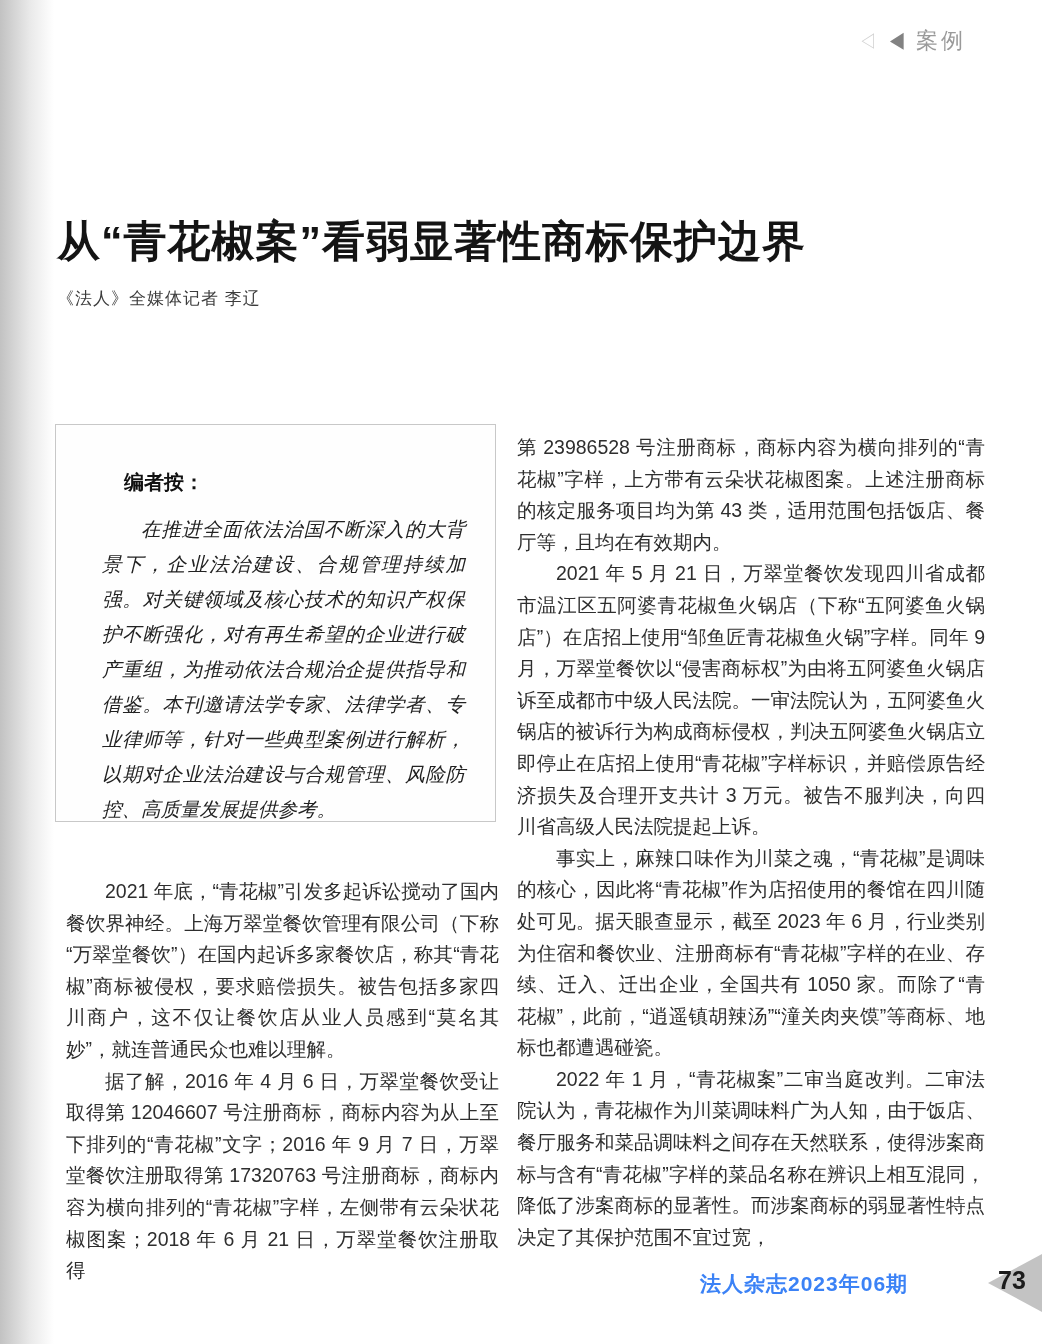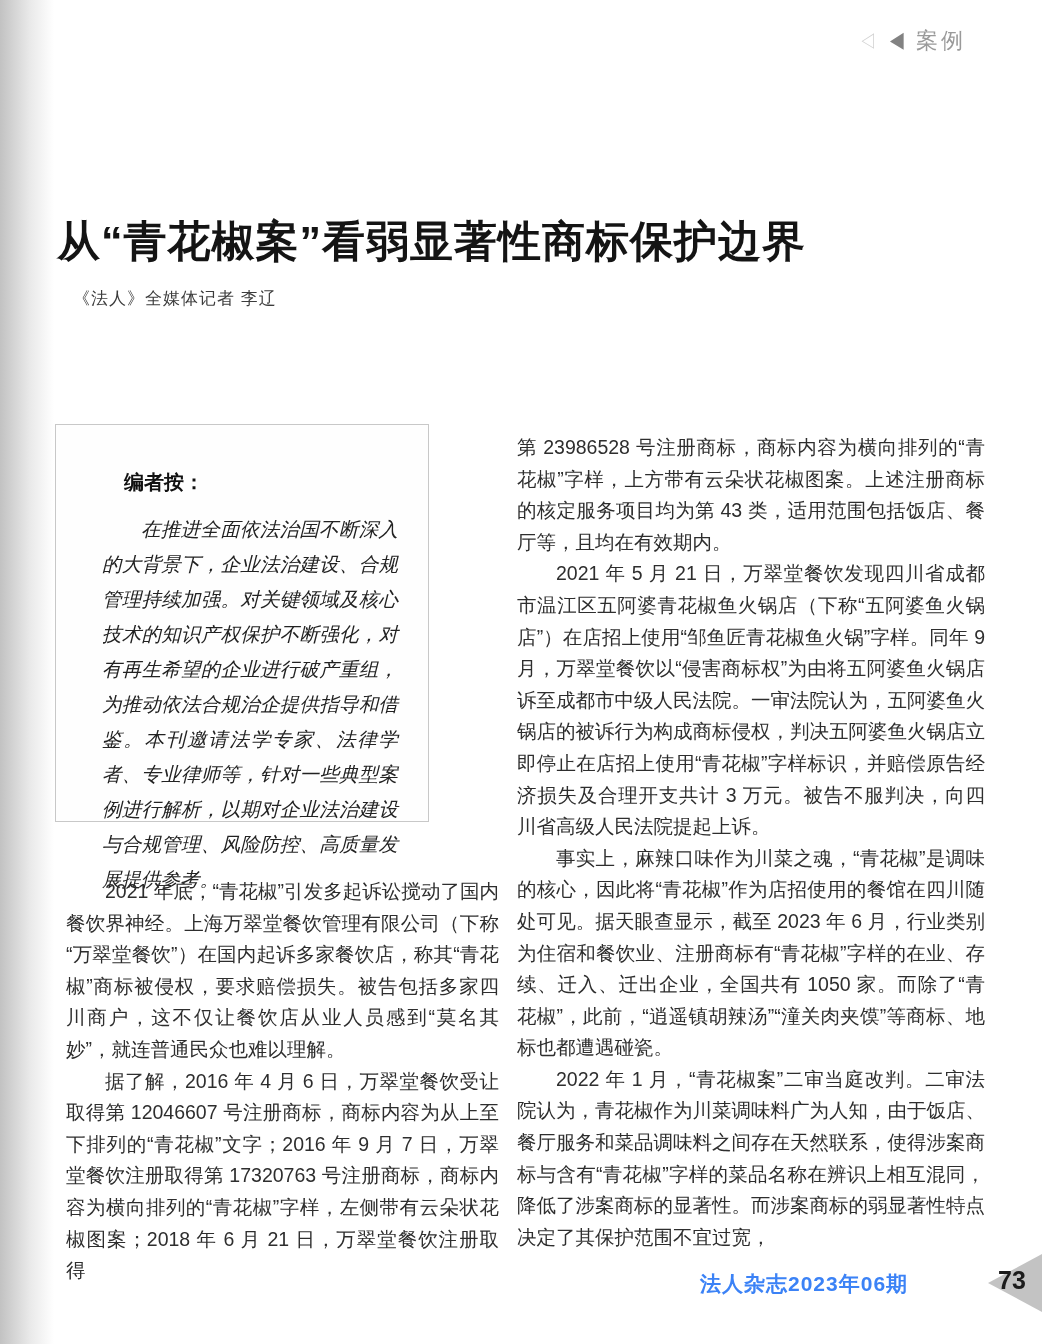--- a/index.html
+++ b/index.html
@@ -26,25 +26,25 @@
   .section-label{font-size:22px;color:#9a9a9a;letter-spacing:3px;}
   
   .article-title{
     position:absolute;left:57px;top:186px;width:940px;
     font-size:43px;font-weight:700;color:#141414;
     letter-spacing:1px;line-height:1.25;
     font-family:"Liberation Sans",sans-serif;
   }
   .byline{
     position:absolute;left:57px;top:287px;
-    font-size:17px;font-weight:500;color:#3c3c3c;letter-spacing:1px;margin-left:16px;
+    font-size:17px;font-weight:500;color:#3c3c3c;letter-spacing:1px;
   }
   
   .editor-box{
-    position:absolute;left:55px;top:424px;width:374px;height:398px;
+    position:absolute;left:55px;top:424px;width:441px;height:398px;
     box-sizing:border-box;border:1px solid #c8c8c8;background:#fefefe;
     padding:44px 14px 8px 30px;
   }
   .editor-heading{
     margin:0 0 10px 38px;
     font-size:20px;font-weight:bold;color:#111111;
   }
   .editor-body{
     margin:16px;font-size:19.5px;line-height:35px;color:#222222;
     text-align:justify;text-indent:2em;

